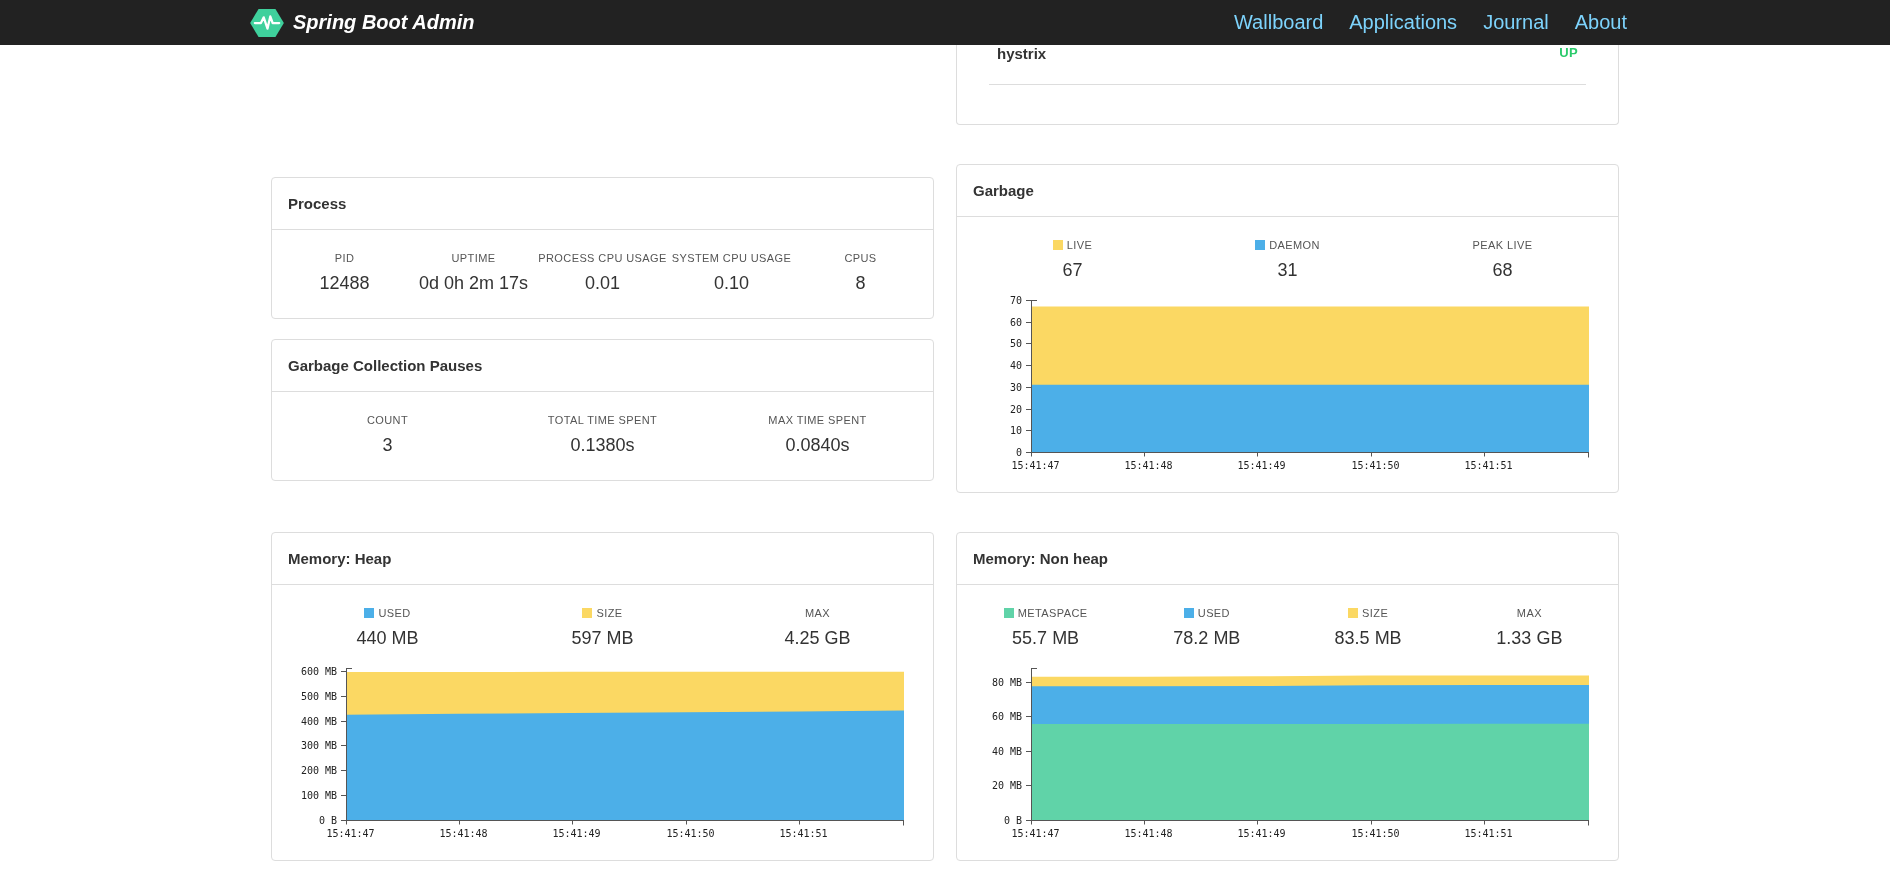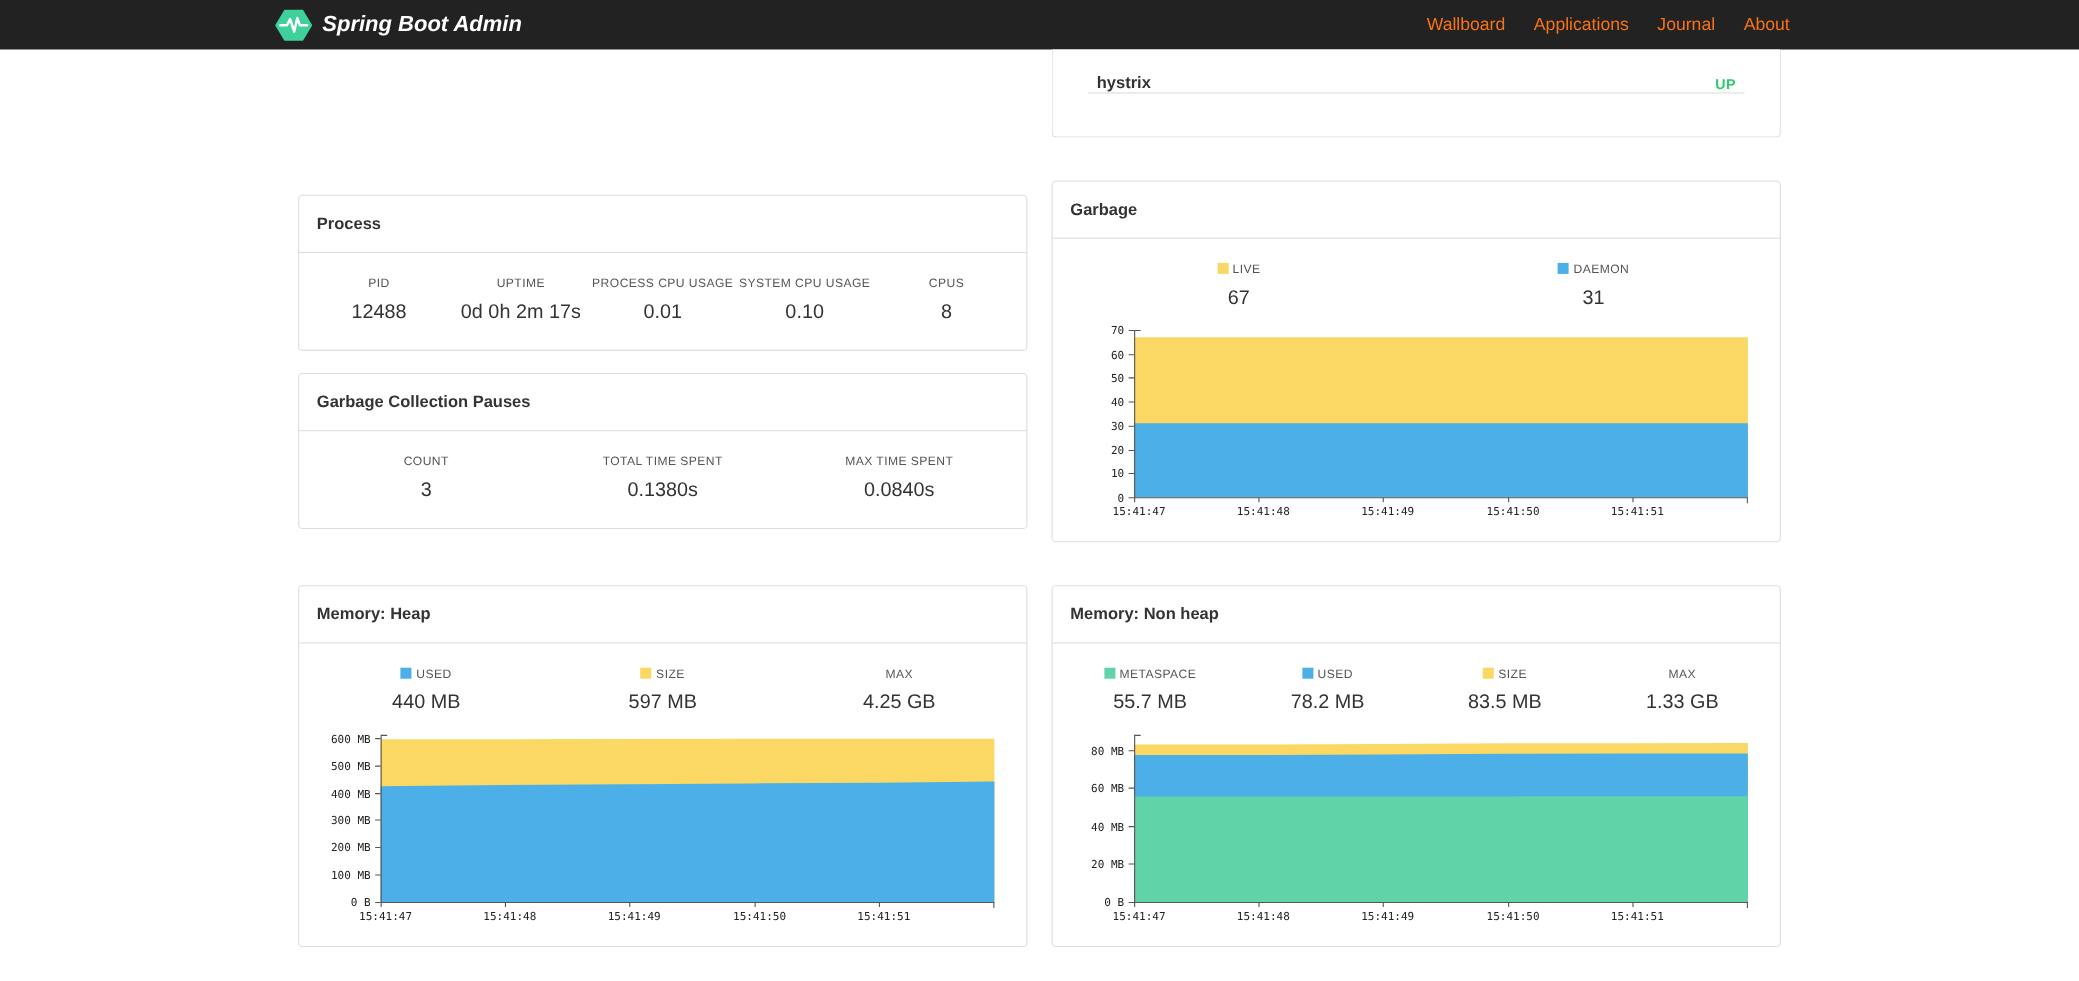--- a/index.html
+++ b/index.html
@@ -12,36 +12,36 @@
   
   .navbar { height: 45px; background: #222; }
   .navbar-inner {
     width: 1390px; margin: 0 auto; height: 100%;
     display: flex; align-items: center; justify-content: space-between;
   }
   .brand { display: flex; align-items: center; gap: 9px; color: #fff;
            font-size: 20px; font-weight: bold; text-decoration: none; font-style: italic; }
   .brand-logo { width: 34px; height: 30px; display: block; }
   .nav-links { display: flex; align-items: center; }
-  .nav-links a { color: #f97316; text-decoration: none; font-size: 16px; padding: 0 13px; }
+  .nav-links a { color: #7dd3fc; text-decoration: none; font-size: 20px; padding: 0 13px; }
   
   .container { width: 1348px; margin: 0 auto; }
   .cols { display: flex; gap: 22px; }
   .col { width: 663px; flex: none; }
   .row-gap { margin-top: 39px; align-items: center; }
   
   .panel { background: #fff; border: 1px solid #ddd; border-radius: 4px; }
   .panel + .panel { margin-top: 20px; }
   .panel-cut { border-top: none; border-radius: 0 0 4px 4px; }
   .panel-heading {
     padding: 17px 16px; font-size: 15px; font-weight: bold; color: #333;
     border-bottom: 1px solid #ddd;
   }
   
-  .app-row { display: flex; align-items: flex-end; justify-content: space-between;
+  .app-row { display: flex; align-items: flex-start; justify-content: space-between;
              height: 39px; padding: 0 40px; }
   .app-name { font-size: 15px; font-weight: bold; color: #333; }
   .app-status { font-size: 13px; font-weight: bold; letter-spacing: .3px; }
   .app-divider { border-top: 1px solid #ddd; margin: 0 32px; }
   .app-spacer { height: 39px; }
   
   .metrics { display: flex; padding: 22px 8px 10px; }
   .metric { flex: 1; text-align: center; }
   .metric-label { font-size: 11px; color: #555; letter-spacing: .4px; white-space: nowrap; }
   .metric-value { font-size: 18px; color: #333; margin-top: 9px; }
@@ -142,20 +142,24 @@
       <div class="panel">
         <div class="panel-heading">Garbage</div>
         <div class="metrics">
           <div class="metric">
             <div class="metric-label"><span class="swatch" style="background: rgb(251, 216, 99);"></span><span>LIVE</span></div>
             <div class="metric-value">67</div>
           </div>
           <div class="metric">
             <div class="metric-label"><span class="swatch" style="background: rgb(76, 175, 232);"></span><span>DAEMON</span></div>
             <div class="metric-value">31</div>
+          </div>
+          <div class="metric">
+            <div class="metric-label">PEAK LIVE</div>
+            <div class="metric-value">68</div>
           </div>
         </div>
         <div class="chart">
             <svg width="661" height="189" viewBox="0 0 661 189">
               <path d="M74.0,159.0L74.0,13.5L187.2,13.5L300.4,13.5L413.6,13.5L526.7,13.5L632.0,13.5L632.0,159.0Z" fill="#fbd863"></path>
               <path d="M74.0,159.0L74.0,91.7L187.2,91.7L300.4,91.7L413.6,91.7L526.7,91.7L632.0,91.7L632.0,159.0Z" fill="#4cafe8"></path>
               <line x1="74.5" y1="7" x2="74.5" y2="159.5" stroke="#555"></line>
               <line x1="74" y1="159.5" x2="632" y2="159.5" stroke="#555"></line>
               <line x1="74.5" y1="7.5" x2="80" y2="7.5" stroke="#555"></line>
               <line x1="631.5" y1="159.5" x2="631.5" y2="164.5" stroke="#555"></line>

